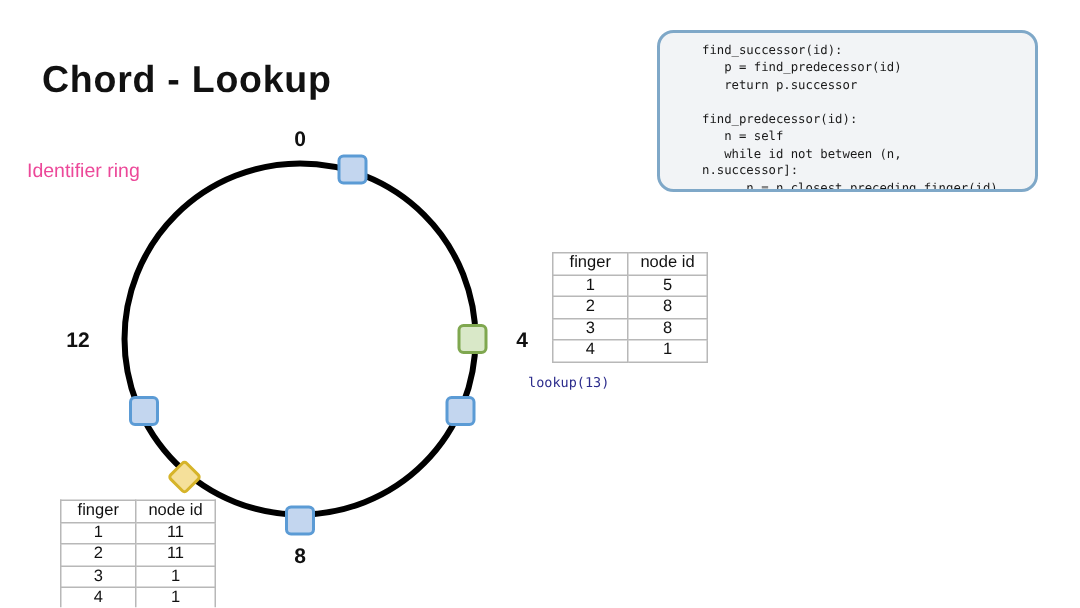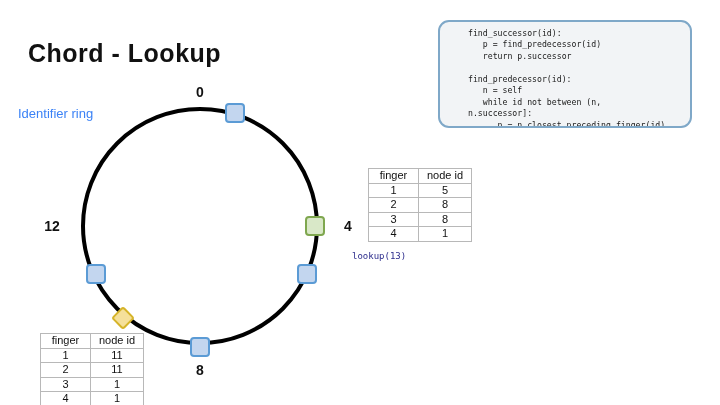--- a/index.html
+++ b/index.html
@@ -27,21 +27,21 @@
     color: #111111;
     white-space: nowrap;
   }
 
   
   #ring-caption {
     position: absolute;
     left: 18px;
     top: 106px;
     font-size: 13px;
-    color: #3b82f6;
+    color: #ec4899;
     white-space: nowrap;
   }
 
   
   #ring-svg {
     position: absolute;
     left: 0;
     top: 0;
     width: 720px;
     height: 405px;

